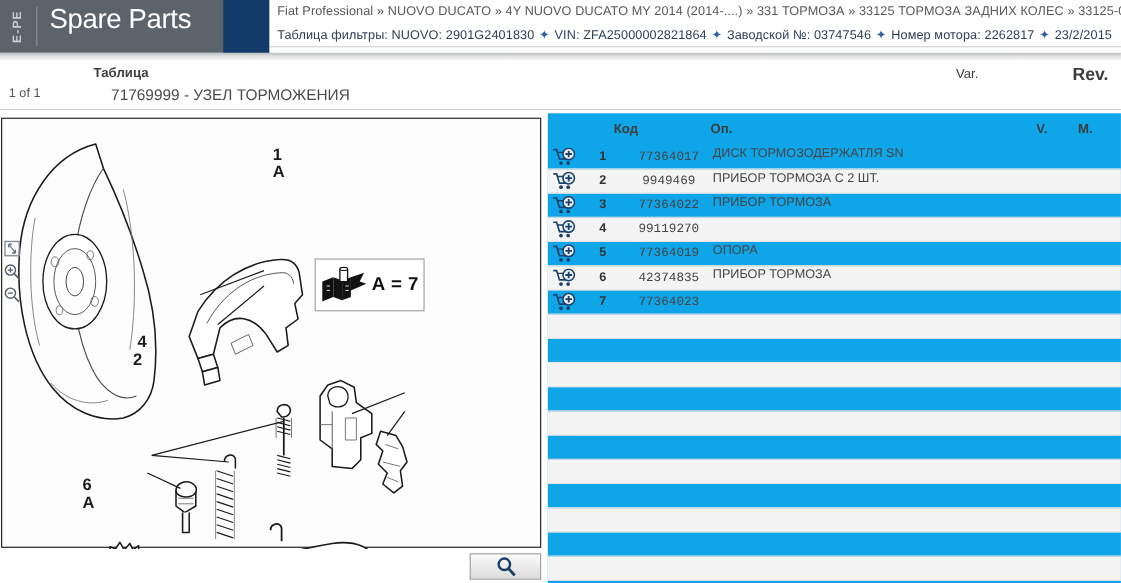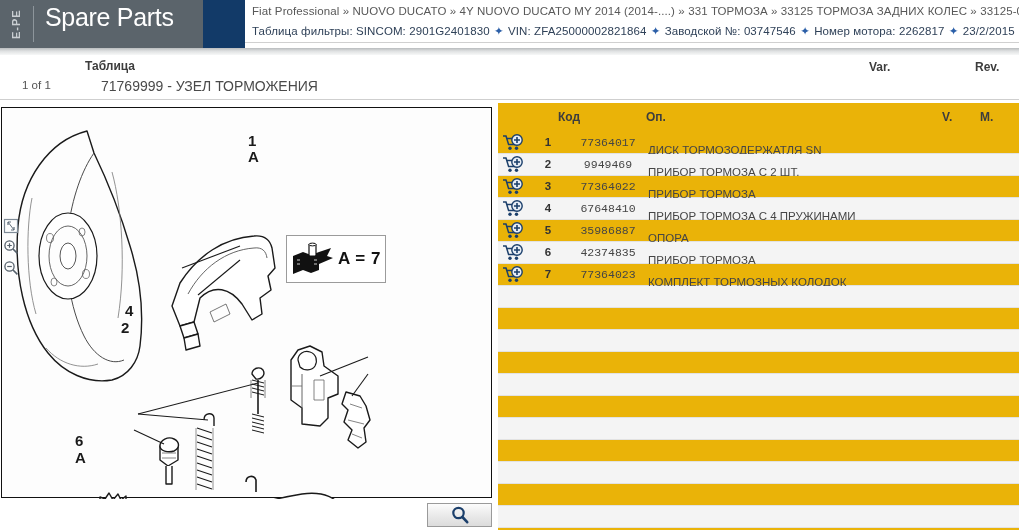--- a/index.html
+++ b/index.html
@@ -63,34 +63,34 @@
   
   .subhead {
     position: absolute; left: 0; top: 55px; width: 1019px; height: 48px;
     background: #ffffff;
   }
   .tbl-word {
     position: absolute; left: 85px; top: 4px;
     font-size: 12px; font-weight: bold; color: #3d3d3d;
   }
   .page-count {
-    position: absolute; left: 22px; top: 24px;
+    position: absolute; left: 8px; top: 24px;
     font-size: 11.5px; color: #555555;
   }
   .tbl-code {
     position: absolute; left: 101px; top: 23px;
     font-size: 14px; color: #4a4a4a;
   }
   .var-h {
     position: absolute; left: 869px; top: 5px;
-    font-size: 12px; font-weight: bold; color: #3d3d3d;
+    font-size: 12px; font-weight: normal; color: #3d3d3d;
   }
   .rev-h {
     position: absolute; left: 975px; top: 5px;
-    font-size: 12px; font-weight: bold; color: #3d3d3d;
+    font-size: 16px; font-weight: bold; color: #3d3d3d;
   }
   .subhead-rule {
     position: absolute; left: 0; top: 44px; width: 1019px; height: 1px;
     background: #cfcfcf;
   }
 
   
   .diagram-panel {
     position: absolute; left: 1px; top: 107px;
     width: 491px; height: 391px;
@@ -127,21 +127,21 @@
     width: 65px; height: 24px;
     border: 1px solid #9a9a9a;
     background: linear-gradient(to bottom, #fcfcfc 0%, #e9e9e9 55%, #dcdcdc 100%);
     display: flex; align-items: center; justify-content: center;
     cursor: pointer;
   }
 
   
   .table-wrap {
     position: absolute; left: 498px; top: 103px;
-    width: 521px; height: 427px; background: #eab308;
+    width: 521px; height: 427px; background: #0ea5e9;
   }
   .thead {
     position: relative; height: 29px; width: 521px;
   }
   .th { position: absolute; font-size: 12px; font-weight: bold; color: #3d3d3d; top: 7px; }
   .th-code { left: 60px; }
   .th-op   { left: 148px; }
   .th-v    { left: 444px; }
   .th-m    { left: 482px; }
 
@@ -157,21 +157,21 @@
   }
   .c-pos {
     position: absolute; left: 42px; top: 4px; width: 16px;
     font-size: 11.5px; font-weight: bold; color: #333333; text-align: center;
   }
   .c-code {
     position: absolute; left: 76px; top: 4px; width: 68px;
     font-size: 11.5px; color: #454545; text-align: center; font-family: Liberation Mono, monospace;
   }
   .c-desc {
-    position: absolute; left: 150px; top: 12px;
+    position: absolute; left: 150px; top: 2px;
     font-size: 11.5px; color: #454545; white-space: nowrap;
   }
   .c-v { position: absolute; left: 430px; top: 4px; width: 40px; font-size: 11.5px; color: #454545; }
   .c-m { position: absolute; left: 472px; top: 4px; width: 40px; font-size: 11.5px; color: #454545; }
 
   
   .edge-scroll {
     position: absolute; right: 0; top: 103px; width: 4px; height: 427px;
     background: transparent;
   }
@@ -185,21 +185,21 @@
     <div class="brand-strip"></div>
     <div class="epe-logo">E-PE</div>
     <div class="brand-divider"></div>
     <div class="brand-title">Spare Parts</div>
     <div class="navy-block"></div>
 
     <div class="crumbs-area">
       <div class="breadcrumb">Fiat Professional » NUOVO DUCATO » 4Y NUOVO DUCATO MY 2014 (2014-....) » 331 ТОРМОЗА » 33125 ТОРМОЗА ЗАДНИХ КОЛЕС » 33125-030 ТОРМО</div>
       <div class="filters">
         <span>Таблица фильтры:</span>
-        <span id="filters-list"> <span>SINCOM: 2901G2401830</span><span class="sep"> ✦ </span><span>VIN: ZFA25000002821864</span><span class="sep"> ✦ </span><span>Заводской №: 03747546</span><span class="sep"> ✦ </span><span>Номер мотора: 2262817</span><span class="sep"> ✦ </span><span>23/2/2015</span></span>
+        <span id="filters-list"> <span>NUOVO: 2901G2401830</span><span class="sep"> ✦ </span><span>VIN: ZFA25000002821864</span><span class="sep"> ✦ </span><span>Заводской №: 03747546</span><span class="sep"> ✦ </span><span>Номер мотора: 2262817</span><span class="sep"> ✦ </span><span>23/2/2015</span></span>
       </div>
     </div>
     <div class="crumb-underline"></div>
   </div>
   <div class="top-shadow"></div>
 
   <div class="subhead">
     <div class="tbl-word">Таблица</div>
     <div class="page-count">1 of 1</div>
     <div class="tbl-code">71769999 - УЗЕЛ ТОРМОЖЕНИЯ</div>
@@ -425,36 +425,35 @@
         <div class="row alt">
           <span class="cart"><svg width="22" height="18" viewBox="0 0 22 18">
               <path d="M1 2 L4 2 L6.6 10.5 L16 10.5" fill="none" stroke="#1b3f6b" stroke-width="1.5"></path>
               <path d="M5 4.5 L17 4.5 L15.4 10.5" fill="none" stroke="#1b3f6b" stroke-width="1.3"></path>
               <circle cx="8" cy="14.2" r="1.7" fill="#1b3f6b"></circle>
               <circle cx="14.5" cy="14.2" r="1.7" fill="#1b3f6b"></circle>
               <circle cx="15" cy="6" r="5.2" fill="#e8eef6" stroke="#1b3f6b" stroke-width="1.4"></circle>
               <path d="M15 3 L15 9 M12 6 L18 6" stroke="#1b3f6b" stroke-width="1.6"></path>
             </svg></span>
           <span class="c-pos">4</span>
-          <span class="c-code">67648410</span>
-          <span class="c-desc">ПРИБОР ТОРМОЗА С 4 ПРУЖИНАМИ</span>
+          <span class="c-code">99119270</span>
           <span class="c-v"></span>
           <span class="c-m"></span>
         </div>
         <div class="row">
           <span class="cart"><svg width="22" height="18" viewBox="0 0 22 18">
               <path d="M1 2 L4 2 L6.6 10.5 L16 10.5" fill="none" stroke="#1b3f6b" stroke-width="1.5"></path>
               <path d="M5 4.5 L17 4.5 L15.4 10.5" fill="none" stroke="#1b3f6b" stroke-width="1.3"></path>
               <circle cx="8" cy="14.2" r="1.7" fill="#1b3f6b"></circle>
               <circle cx="14.5" cy="14.2" r="1.7" fill="#1b3f6b"></circle>
               <circle cx="15" cy="6" r="5.2" fill="#e8eef6" stroke="#1b3f6b" stroke-width="1.4"></circle>
               <path d="M15 3 L15 9 M12 6 L18 6" stroke="#1b3f6b" stroke-width="1.6"></path>
             </svg></span>
           <span class="c-pos">5</span>
-          <span class="c-code">35986887</span>
+          <span class="c-code">77364019</span>
           <span class="c-desc">ОПОРА</span>
           <span class="c-v"></span>
           <span class="c-m"></span>
         </div>
         <div class="row alt">
           <span class="cart"><svg width="22" height="18" viewBox="0 0 22 18">
               <path d="M1 2 L4 2 L6.6 10.5 L16 10.5" fill="none" stroke="#1b3f6b" stroke-width="1.5"></path>
               <path d="M5 4.5 L17 4.5 L15.4 10.5" fill="none" stroke="#1b3f6b" stroke-width="1.3"></path>
               <circle cx="8" cy="14.2" r="1.7" fill="#1b3f6b"></circle>
               <circle cx="14.5" cy="14.2" r="1.7" fill="#1b3f6b"></circle>
@@ -471,21 +470,20 @@
           <span class="cart"><svg width="22" height="18" viewBox="0 0 22 18">
               <path d="M1 2 L4 2 L6.6 10.5 L16 10.5" fill="none" stroke="#1b3f6b" stroke-width="1.5"></path>
               <path d="M5 4.5 L17 4.5 L15.4 10.5" fill="none" stroke="#1b3f6b" stroke-width="1.3"></path>
               <circle cx="8" cy="14.2" r="1.7" fill="#1b3f6b"></circle>
               <circle cx="14.5" cy="14.2" r="1.7" fill="#1b3f6b"></circle>
               <circle cx="15" cy="6" r="5.2" fill="#e8eef6" stroke="#1b3f6b" stroke-width="1.4"></circle>
               <path d="M15 3 L15 9 M12 6 L18 6" stroke="#1b3f6b" stroke-width="1.6"></path>
             </svg></span>
           <span class="c-pos">7</span>
           <span class="c-code">77364023</span>
-          <span class="c-desc">КОМПЛЕКТ ТОРМОЗНЫХ КОЛОДОК</span>
           <span class="c-v"></span>
           <span class="c-m"></span>
         </div>
         <div class="row alt"></div>
         <div class="row"></div>
         <div class="row alt"></div>
         <div class="row"></div>
         <div class="row alt"></div>
         <div class="row"></div>
         <div class="row alt"></div>

